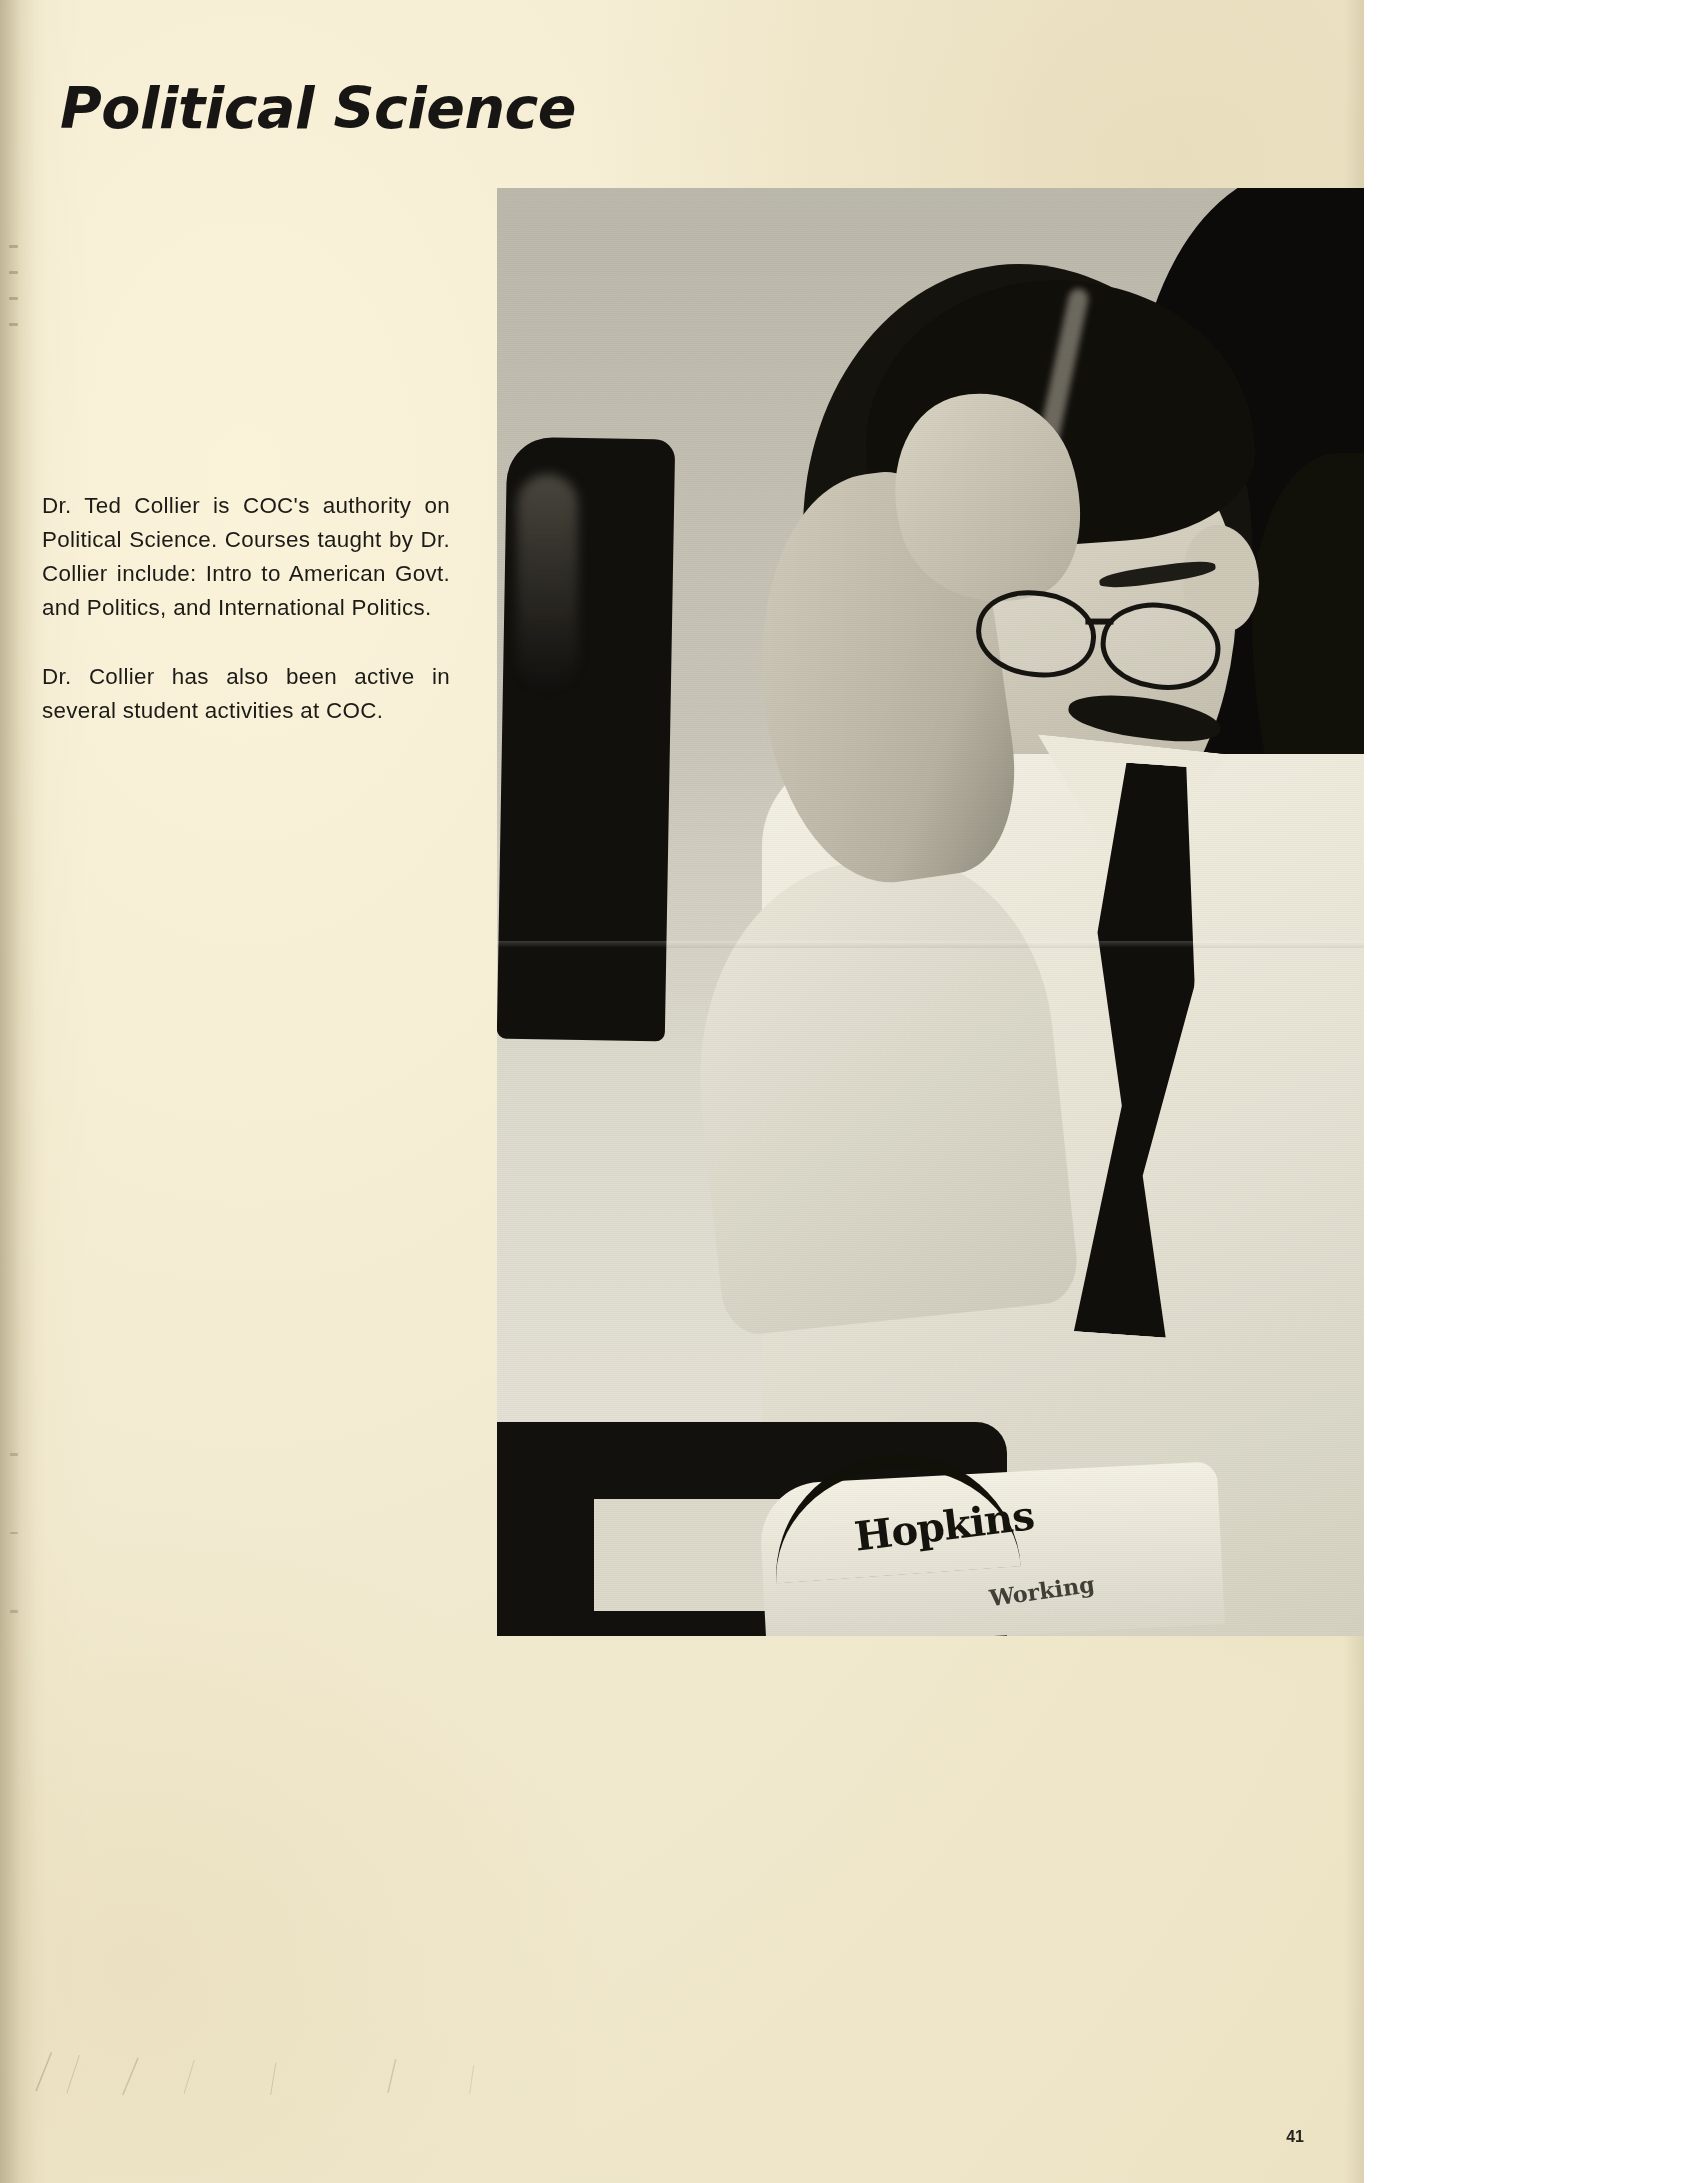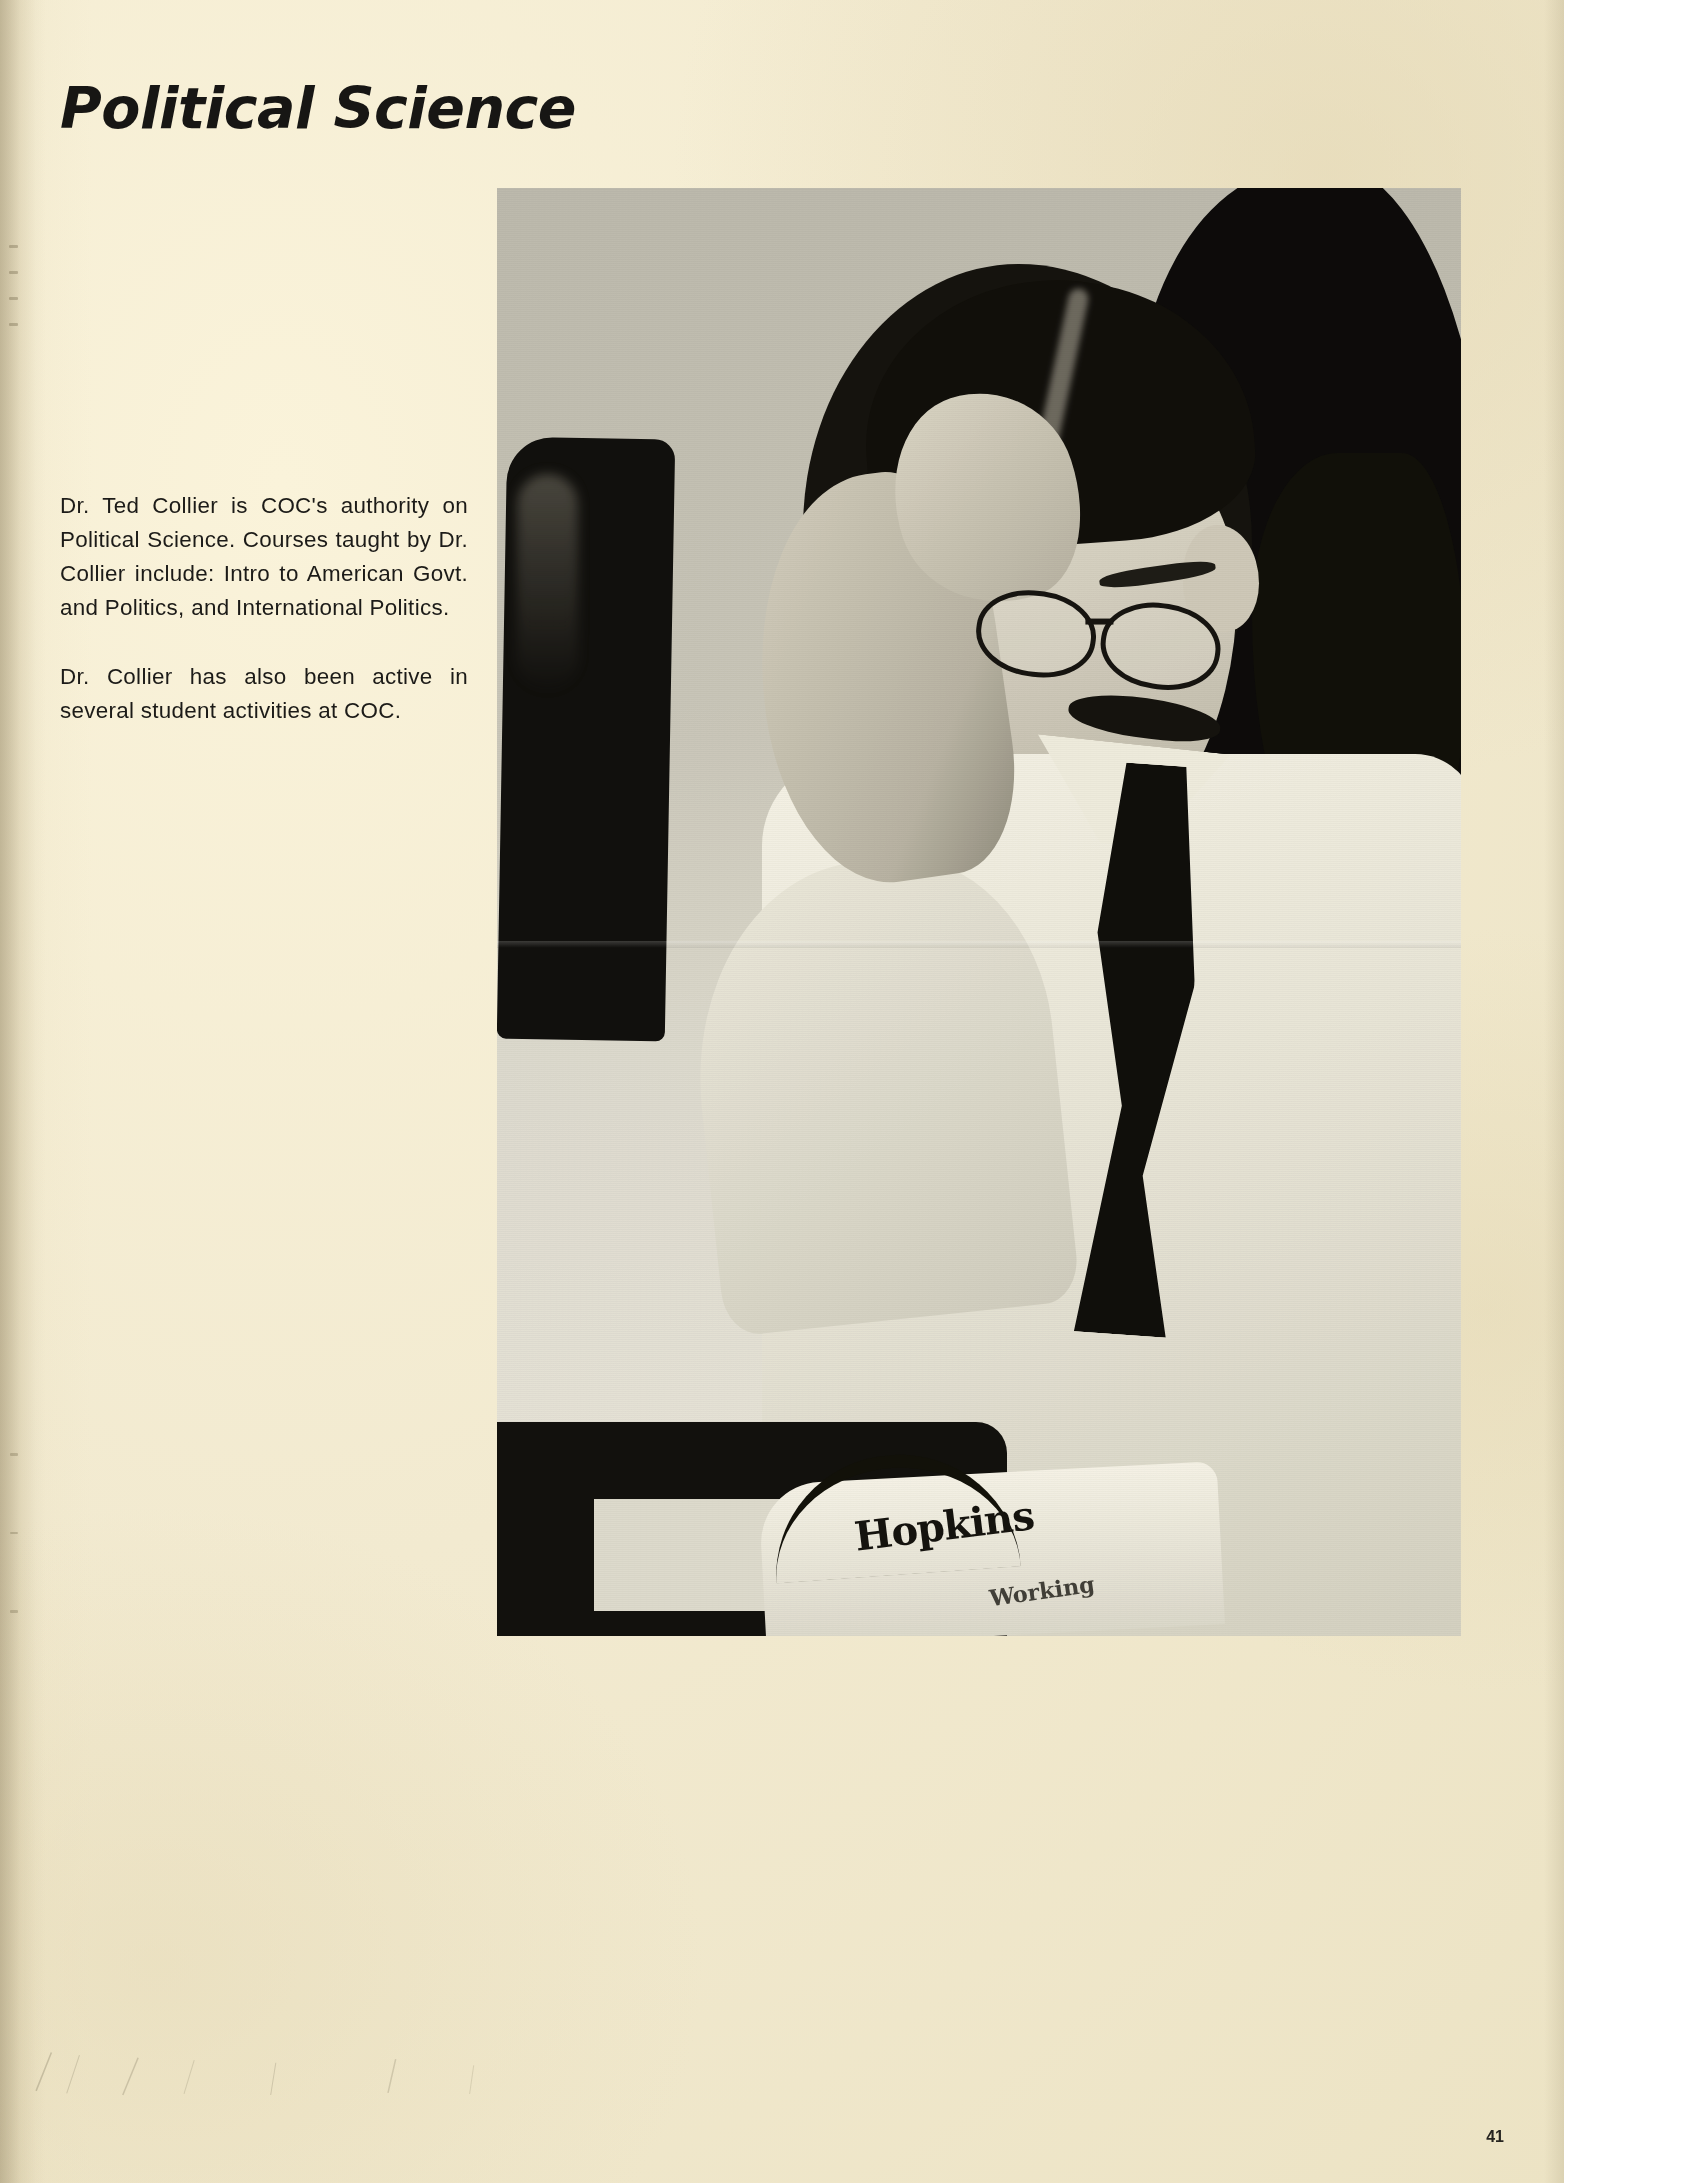--- a/index.html
+++ b/index.html
@@ -5,21 +5,21 @@
   html, body {
     margin: 0;
     padding: 0;
     background: #ffffff;
   }
   body {
     font-family: "Liberation Sans", sans-serif;
   }
   .page {
     position: relative;
-    width: 1564px;
+    width: 1364px;
     height: 2183px;
     overflow: hidden;
     background: #f3ecd0;
     background-image:
       radial-gradient(ellipse at 18% 22%, #faf3da 0%, #f2ead0 45%, #ece3c4 100%);
   }
   
   .paper-tone {
     position: absolute;
     inset: 0;
@@ -84,21 +84,21 @@
     font-size: 57px;
     font-style: italic;
     font-weight: bold;
     letter-spacing: -0.5px;
     color: #171614;
     font-family: "DejaVu Sans", sans-serif;
   }
 
   .body-col {
     position: absolute;
-    left: 60px;
+    left: 42px;
     top: 489px;
     width: 408px;
   }
   .body-col p {
     margin: 0 0 35px 0;
     font-size: 22.4px;
     line-height: 1.52;
     color: #1c1b18;
     text-align: justify;
     letter-spacing: 0.3px;

